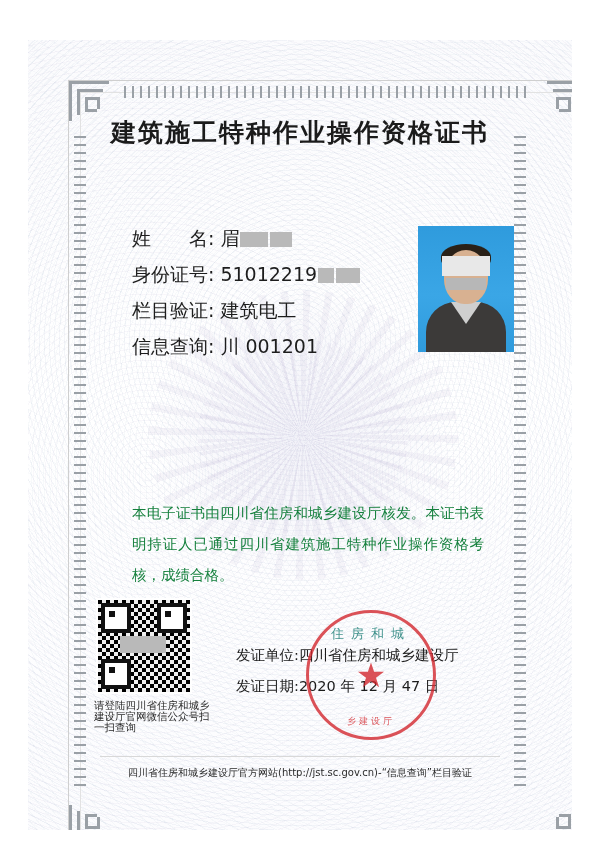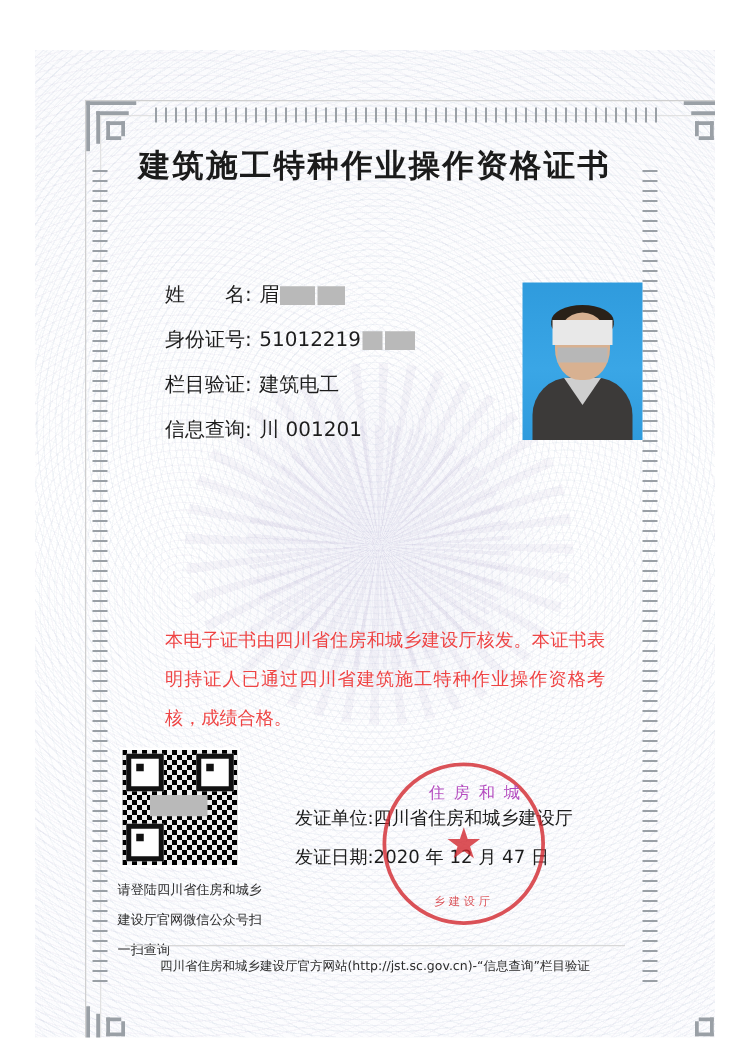--- a/index.html
+++ b/index.html
@@ -161,21 +161,21 @@
   
   .fields {
     position: absolute;
     left: 104px;
     top: 186px;
     width: 300px;
   }
   .field-row {
     position: relative;
     height: 36px;
-    font-size: 16px;
+    font-size: 19px;
     color: #1d1d1d;
     white-space: nowrap;
     font-family: "DejaVu Sans", "Liberation Sans", sans-serif;
   }
   .field-label {
     display: inline-block;
     color: #1d1d1d;
   }
   .field-label.spaced {
     letter-spacing: 0;
@@ -261,21 +261,21 @@
   }
 
   
   .statement {
     position: absolute;
     left: 104px;
     top: 458px;
     width: 352px;
     font-size: 14.5px;
     line-height: 31px;
-    color: #ef4444;
+    color: #15803d;
     text-align: justify;
     font-family: "DejaVu Sans", "Liberation Sans", sans-serif;
   }
 
   
   .qr {
     position: absolute;
     left: 68px;
     top: 558px;
     width: 92px;
@@ -309,21 +309,21 @@
     height: 17px;
     background: #b9b9b9;
   }
 
   .qr-caption {
     position: absolute;
     left: 66px;
     top: 660px;
     width: 120px;
     font-size: 10.5px;
-    line-height: 24px;
+    line-height: 11px;
     color: #2a2a2a;
     font-family: "DejaVu Sans", "Liberation Sans", sans-serif;
   }
 
   
   .issuer {
     position: absolute;
     left: 208px;
     top: 600px;
     font-size: 14.5px;
@@ -349,26 +349,26 @@
     position: absolute;
     left: 50%;
     top: 50%;
     transform: translate(-50%, -50%);
     font-size: 34px;
     line-height: 1;
     color: #d2232a;
   }
   .seal .seal-top {
     position: absolute;
-    left: 12px; top: 12px;
+    left: 0; top: 12px;
     width: 124px;
     text-align: center;
     font-size: 13px;
     letter-spacing: 7px;
-    color: #a21caf;
+    color: #0f766e;
     font-family: "DejaVu Sans", "Liberation Sans", sans-serif;
   }
   .seal .seal-bottom {
     position: absolute;
     left: 0; bottom: 9px;
     width: 124px;
     text-align: center;
     font-size: 9px;
     letter-spacing: 3px;
     color: #d2232a;

